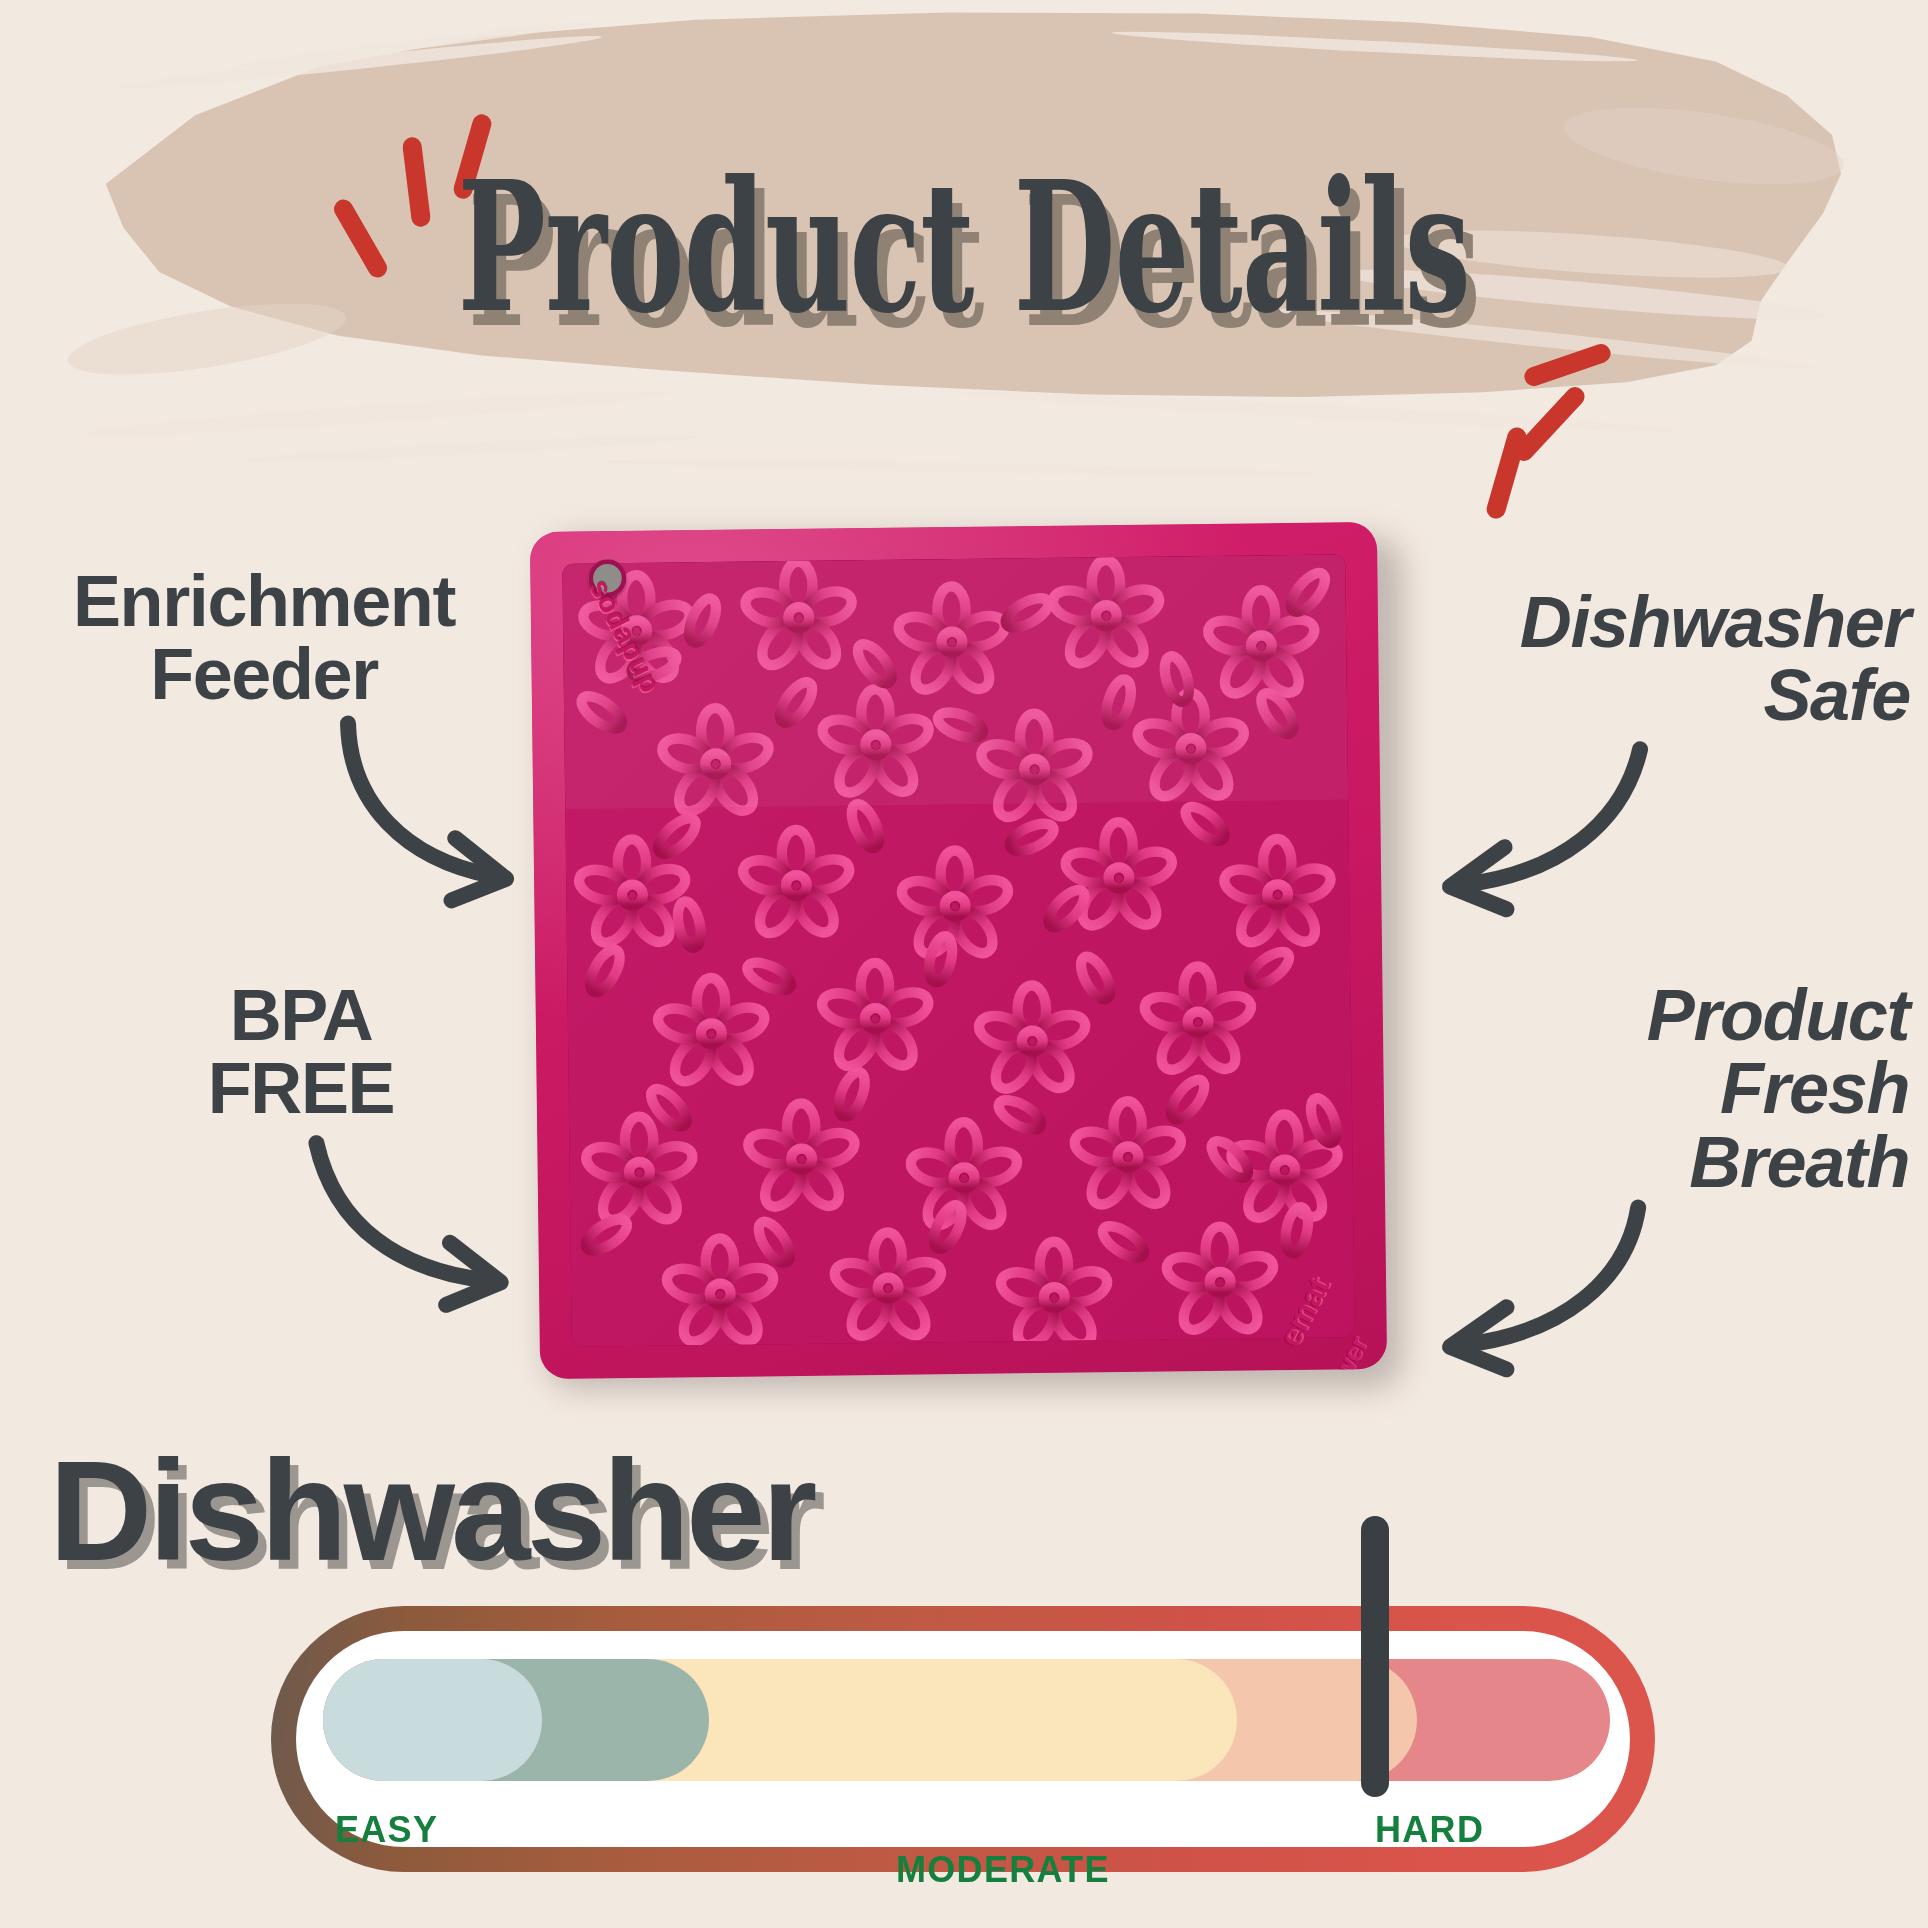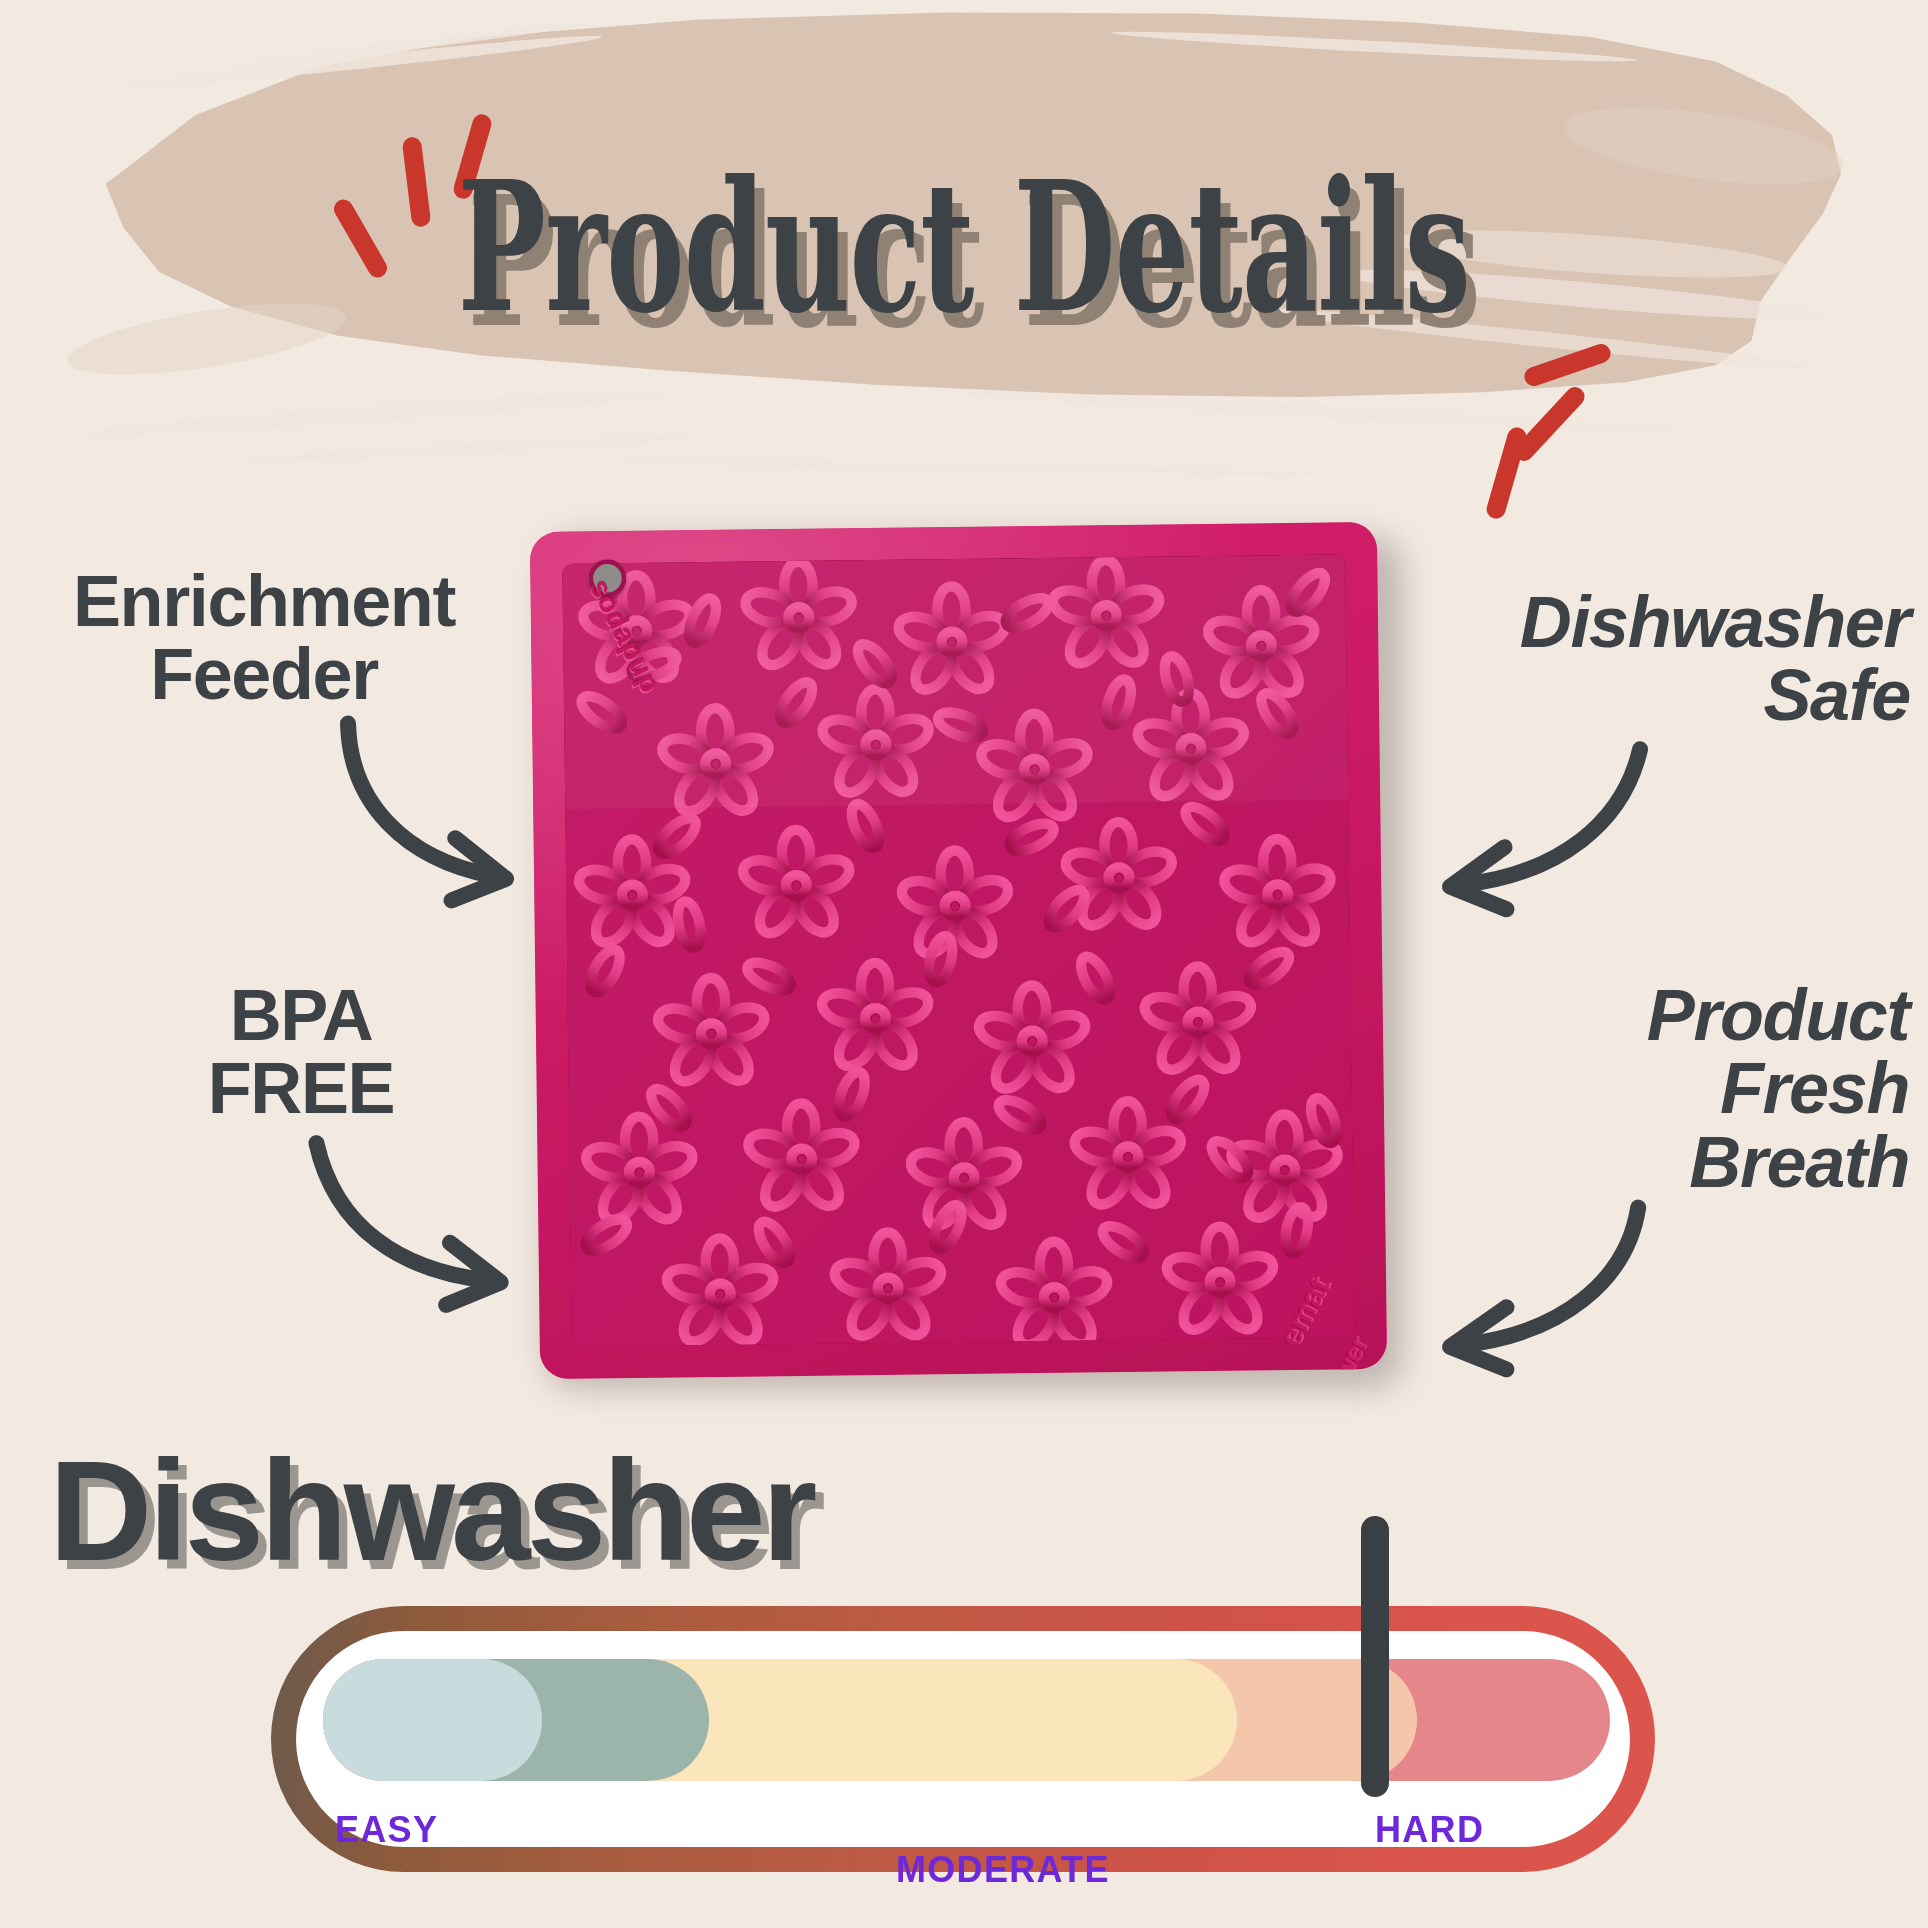--- a/index.html
+++ b/index.html
@@ -124,21 +124,21 @@
   .meter-white{
     position:absolute; left:25.4px; top:25.4px; right:25.4px; bottom:25.4px;
     border-radius:108px; background:#ffffff;
   }
   .seg-area{
     position:absolute; left:52px; top:53px; right:45px; height:122px;
   }
   .seg{ position:absolute; top:0; height:122px; border-radius:64px; }
 
   .tick{
-    position:absolute; color:#6d28d9; font-weight:bold;
+    position:absolute; color:#15803d; font-weight:bold;
     font-size:36px; letter-spacing:1.3px;
   }
   .indicator{
     position:absolute; width:28px; border-radius:15px; background:#3a3f43;
   }
 </style>
 </head>
 <body>
 
 <div id="page">

